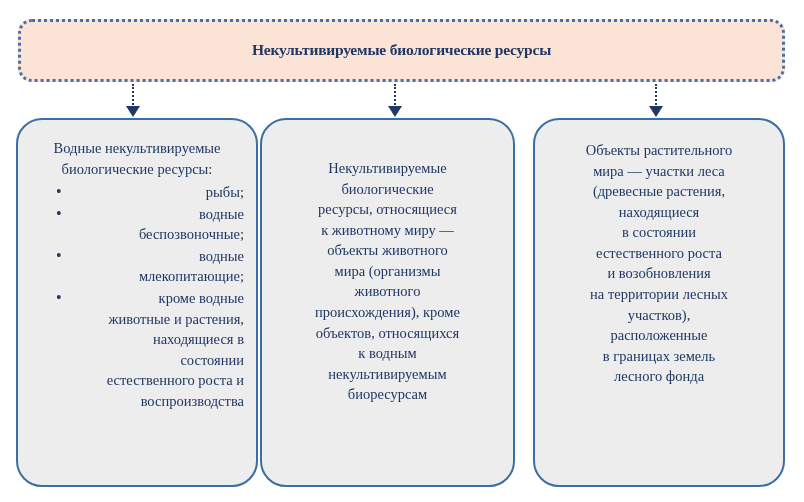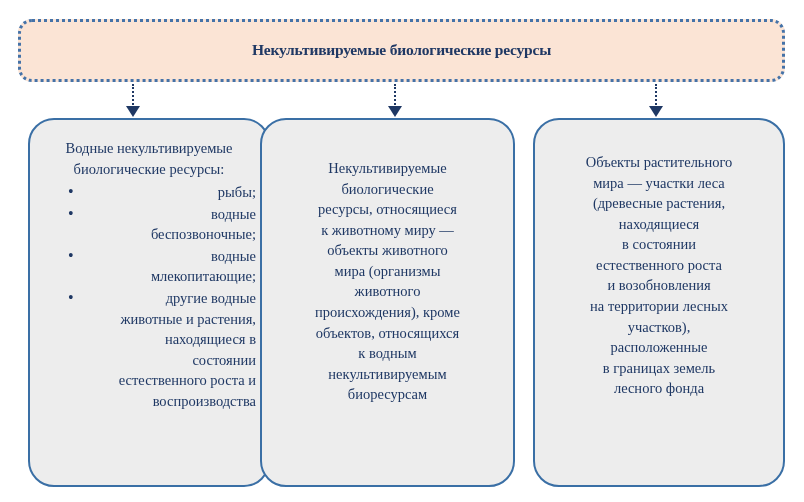--- a/index.html
+++ b/index.html
@@ -79,29 +79,29 @@
     top: 118px;
     height: 369px;
     box-sizing: border-box;
     background: #EDEDED;
     border: 2px solid #3A6FA5;
     border-radius: 26px;
     color: #1F3864;
     font-size: 14.5px;
     line-height: 1.42;
   }
-  #box-1 { left: 16px;  width: 242px; margin-left: 12px; }
+  #box-1 { left: 16px;  width: 242px; }
   #box-2 { left: 260px; width: 255px; }
   #box-3 { left: 533px; width: 252px; }
 
   .box-inner {
     padding: 18px 12px 0 12px;
   }
   #box-2 .box-inner { padding-top: 38px; }
-  #box-3 .box-inner { padding-top: 32px; }
+  #box-3 .box-inner { padding-top: 20px; }
 
   .lead-text {
     text-align: center;
     margin: 0;
   }
   .para-text {
     text-align: center;
     margin: 0;
     white-space: pre-line;
   }
@@ -154,21 +154,21 @@
     <div class="box-inner">
       <p class="lead-text">Водные
 некультивируемые
 биологические ресурсы:</p>
       <ul class="bullets">
         <li>рыбы;</li>
         <li>водные
 беспозвоночные;</li>
         <li>водные
 млекопитающие;</li>
-        <li>другие водные
+        <li>кроме водные
 животные и растения,
 находящиеся в
 состоянии
 естественного роста и
 воспроизводства</li>
       </ul>
     </div>
   </div>
 
   <div class="node-box" id="box-2">

